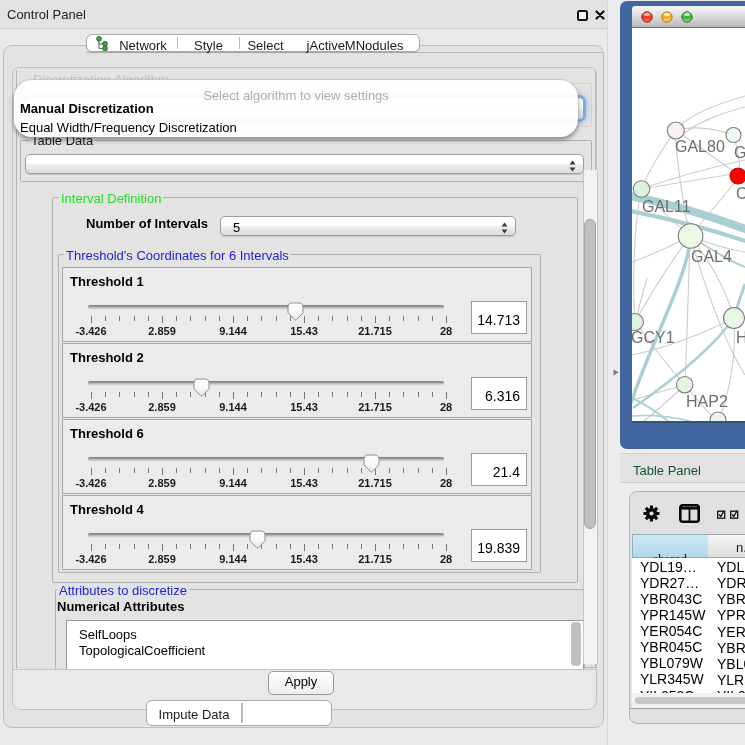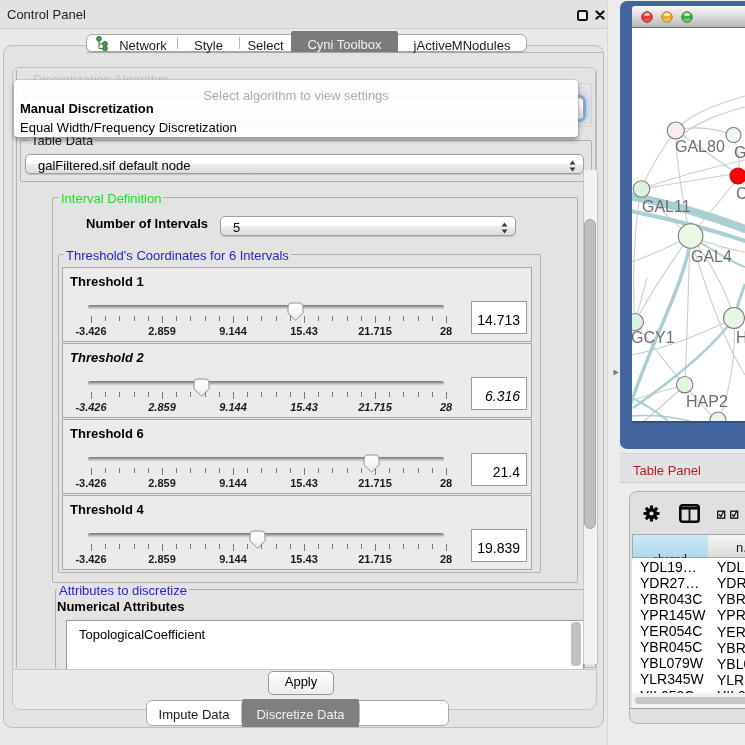--- a/index.html
+++ b/index.html
@@ -36,32 +36,32 @@
 .thbox .vfield span{position:absolute;right:6px;top:10px;font-size:14px;color:#000;}
 .ticklbl{position:absolute;font-size:11px;font-weight:bold;color:#1a1a1a;transform:translateX(-50%);}
 
 #numlist{left:66px;top:620px;width:516px;height:46px;background:#fff;border:1px solid #999;overflow:hidden;padding-top:4px;}
 #numlist .row{font-size:13px;color:#000;padding:2px 0 0 12px;height:13.6px;}
 
 #netwin{left:620px;top:1px;width:125px;height:448px;background:#40659f;border-radius:7px 0 0 7px;}
 #nettitle{left:632px;top:6px;width:113px;height:21px;background:linear-gradient(#f8f8f8,#dedede 45%,#b9b9b9);border-bottom:1px solid #6e6e6e;border-radius:3px 0 0 0;}
 #netcanvas{left:632px;top:28px;width:113px;height:393px;background:#ffffff;}
 #tpbar{left:620px;top:453px;width:125px;height:28px;background:#e2e2e2;border-top:1px solid #d5d5d5;border-bottom:1px solid #cfcfcf;}
-#tpbar .t{position:absolute;left:13px;top:9px;font-size:13px;color:#b91c1c;}
+#tpbar .t{position:absolute;left:13px;top:9px;font-size:13px;color:#14532d;}
 #tablepanel{left:629px;top:491px;width:150px;height:231px;background:#e0e0e0;border:1px solid #b3b3b3;border-radius:8px 0 0 8px;}
 #thead1{left:632px;top:534px;width:75px;height:22px;background:linear-gradient(#cde9f4,#aed8ea);border:1px solid #90aebc;}
 #thead2{left:708px;top:534px;width:37px;height:22px;background:linear-gradient(#f6f6f6,#dcdcdc);border:1px solid #a5a5a5;border-left:none;}
 #tbody{left:632px;top:558px;width:113px;height:135px;background:#fff;overflow:hidden;}
 #tbody .r{height:16.15px;font-size:14px;color:#000;position:relative;}
 #tbody .c1{position:absolute;left:8px;top:0.5px;}
 #tbody .c2{position:absolute;left:85px;top:1px;}
 #hscroll{left:632px;top:693px;width:113px;height:15px;background:#f2f2f2;}
 #hthumb{left:635px;top:697px;width:130px;height:7px;background:#c6c6c6;border-radius:3.5px;}
 
-#overlay{left:14px;top:80px;width:564px;height:57px;background:rgba(255,255,255,0.94);border-radius:4px;box-shadow:0 0 0 1px rgba(170,170,170,0.35),0 3px 5px rgba(0,0,0,0.4);}
+#overlay{left:14px;top:80px;width:564px;height:57px;background:rgba(255,255,255,0.94);border-radius:18px;box-shadow:0 0 0 1px rgba(170,170,170,0.35),0 3px 5px rgba(0,0,0,0.4);}
 #overlay .hint{position:absolute;left:0;top:8px;width:100%;text-align:center;font-size:13px;color:#adadad;}
 #overlay .o1{position:absolute;left:6px;top:21px;font-size:13px;font-weight:bold;color:#000;}
 #overlay .o2{position:absolute;left:6px;top:40px;font-size:13px;color:#000;}
 .vscrollbar{position:absolute;background:#f2f2f2;border-left:1px solid #c6c6c6;border-right:1px solid #c6c6c6;}
 .vthumb{position:absolute;background:#bfbfbf;border:1px solid #a8a8a8;border-radius:6px;}
 </style>
 </head>
 <body>
 <div class="abs" id="cpwin"></div>
 <div class="abs" id="cptitle">
@@ -79,21 +79,20 @@
 <div class="abs" id="contentpanel" style="left:12px;top:67px;width:583px;height:641px;border:1px solid #c2c2c2;border-radius:7px 7px 9px 9px;background:#e3e3e3;"></div>
 <div class="abs" id="contentframe"></div>
 
 <div class="groupbox" style="left:20px;top:83px;width:570px;height:42px;border-color:#d2d2d2;"></div>
 <div class="grouplabel" style="left:31px;top:72px;color:#c2c2c2;">Discretization Algorithm</div>
 <div class="combo" style="left:25px;top:97px;width:557px;height:21px;box-shadow:0 0 0 2px rgba(116,168,224,0.95),0 0 5px 4px rgba(116,168,224,0.45);"></div>
 
 <div class="groupbox" style="left:20px;top:140px;width:570px;height:40px;"></div>
 <div class="grouplabel" style="left:29px;top:133px;color:#1a1a1a;">Table Data</div>
 <div class="combo" style="left:25px;top:154px;width:557px;height:18px;">
-  <span class="ct">galFiltered.sif default node</span>
   <span class="arrows"><svg width="7" height="12" viewBox="0 0 7 12">
         <path d="M3.5 0.5 L6.5 4.5 L0.5 4.5 Z" fill="#3a3a3a"></path>
         <path d="M3.5 11.5 L0.5 7.5 L6.5 7.5 Z" fill="#3a3a3a"></path>
       </svg></span>
 </div>
 
 <div class="abs" style="left:17px;top:190px;width:566px;height:478px;background:#e3e3e3;"></div>
 
 <div class="groupbox" style="left:52px;top:197px;width:524px;height:384px;"></div>
 <div class="grouplabel" style="left:59px;top:191px;color:#1de11d;">Interval Definition</div>
@@ -153,21 +152,21 @@
             <stop offset="0.55" stop-color="#f6f6f6"></stop>
             <stop offset="1" stop-color="#e8e8e8"></stop>
           </linearGradient>
         </defs>
         <path d="M1 5.2 Q1 1 5 1 L12 1 Q16 1 16 5.2 L16 10.8 L9.3 17.6 Q8.5 18.4 7.7 17.6 L1 10.8 Z" fill="url(#tg0)" stroke="#909090"></path>
       </svg>
       <div class="vfield">
         <span>14.713</span>
       </div>
     </div>
-    <div class="thbox" style="top:343px;font-style:italic;">
+    <div class="thbox" style="top:343px;">
       <div class="title">Threshold 2</div>
       <div class="track"></div>
       <div style="position:absolute;left:28.0px;top:48px;width:1px;height:7px;background:#777;"></div>
       <div style="position:absolute;left:42.2px;top:48px;width:1px;height:5px;background:#777;"></div>
       <div style="position:absolute;left:56.4px;top:48px;width:1px;height:5px;background:#777;"></div>
       <div style="position:absolute;left:70.6px;top:48px;width:1px;height:5px;background:#777;"></div>
       <div style="position:absolute;left:84.8px;top:48px;width:1px;height:5px;background:#777;"></div>
       <div style="position:absolute;left:99.0px;top:48px;width:1px;height:7px;background:#777;"></div>
       <div style="position:absolute;left:113.2px;top:48px;width:1px;height:5px;background:#777;"></div>
       <div style="position:absolute;left:127.4px;top:48px;width:1px;height:5px;background:#777;"></div>
@@ -306,34 +305,34 @@
       <div class="vfield">
         <span>19.839</span>
       </div>
     </div>
   </div>
 
 <div class="groupbox" style="left:55px;top:589px;width:528px;height:79px;border-bottom:none;"></div>
 <div class="grouplabel" style="left:57px;top:583px;color:#2222dd;">Attributes to discretize</div>
 <div class="abs" style="left:57px;top:599px;font-size:13px;font-weight:bold;color:#000;">Numerical Attributes</div>
 <div class="abs" id="numlist">
+  <div class="row">SelfLoops</div>
   <div class="row">TopologicalCoefficient</div>
 </div>
 <div class="abs" style="left:571px;top:622px;width:10px;height:44px;background:#c0c0c0;border-radius:4px;"></div>
 
 <div class="vscrollbar" style="left:583px;top:170px;width:13px;height:494px;"></div>
 <div class="vthumb" style="left:584px;top:219px;width:10px;height:308px;"></div>
 
 <div class="abs" style="left:13px;top:669px;width:582px;height:39px;background:#e9e9e9;border-top:1px solid #c6c6c6;border-radius:0 0 8px 8px;"></div>
 <div class="abs" style="left:268px;top:671px;width:64px;height:20px;background:linear-gradient(#ffffff,#ededed);border:1px solid #989898;border-radius:5px;text-align:center;font-size:13px;color:#000;padding-top:2px;">Apply</div>
 
 <div class="abs" id="bottabs">
   <div class="tab" style="width:94px;">Impute Data</div>
   <div class="sep"></div>
-  <div class="tab dark" style="width:117px;">Discretize Data</div>
   <div class="sep"></div>
   <div class="tab" style="width:88px;margin-top:41px;">Infer Network</div>
 </div>
 
 <svg class="abs" style="left:613px;top:369px;" width="6" height="7" viewBox="0 0 6 7">
     <path d="M0.5 6.5 L0.5 0.5 L5.5 3.5 Z" fill="#777"></path>
   </svg>
 
 <div class="abs" id="netwin"></div>
 <div class="abs" id="nettitle"></div>
@@ -506,21 +505,20 @@
           <path d="M3 4 V12.5 M3 7.8 H7.5 M3 12.5 H7.5"></path>
         </g>
         <circle cx="3" cy="2.8" r="2.4" fill="#44a050" stroke="#2c7237"></circle>
         <circle cx="9" cy="7.8" r="2.4" fill="#44a050" stroke="#2c7237"></circle>
         <circle cx="9" cy="12.5" r="2.4" fill="#44a050" stroke="#2c7237"></circle>
       </svg><span style="margin-left:22px;">Network</span></div>
   <div class="sep"></div>
   <div class="tab" style="width:61px;">Style</div>
   <div class="sep"></div>
   <div class="tab" style="width:51px;">Select</div>
-  <div class="tab dark" style="width:107px;">Cyni Toolbox</div>
   <div class="tab" style="width:128px;border-radius:0 6px 6px 0;">jActiveMNodules</div>
 </div>
 
 <div class="abs" id="overlay">
   <div class="hint" style="top:8px;">Select algorithm to view settings</div>
   <div class="o1">Manual Discretization</div>
   <div class="o2">Equal Width/Frequency Discretization</div>
 </div>
 
 </body></html>

